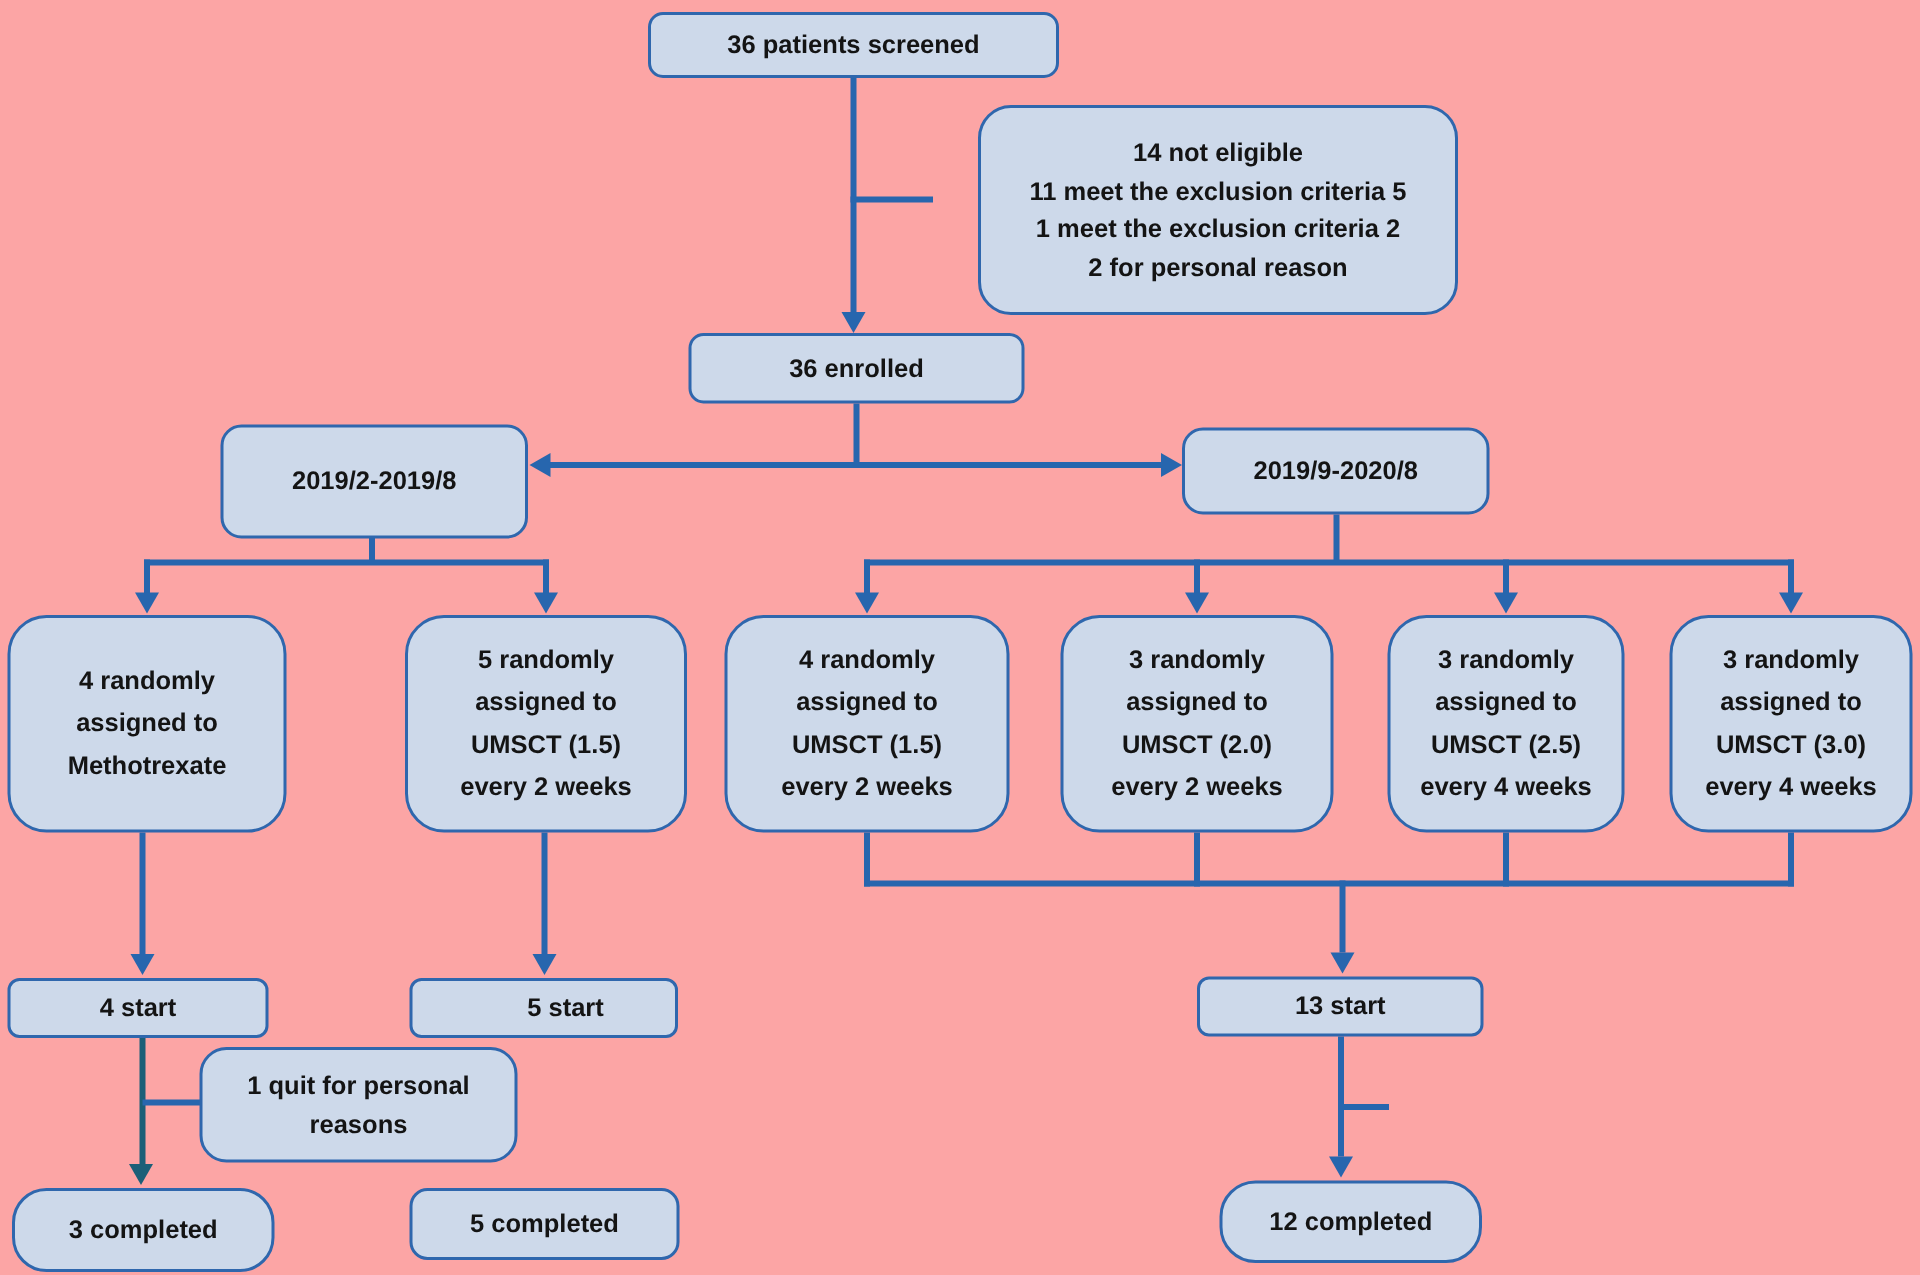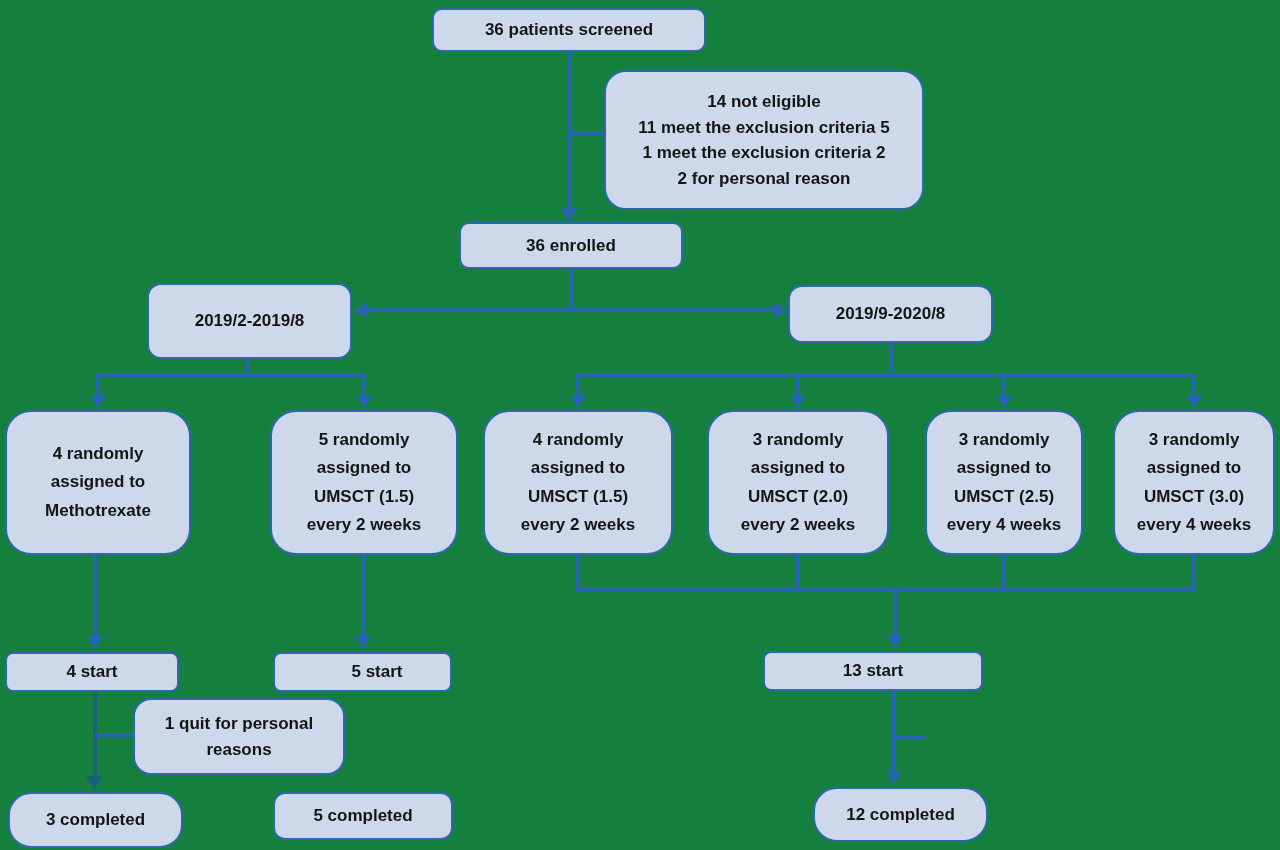--- a/index.html
+++ b/index.html
@@ -1,17 +1,17 @@
 <!DOCTYPE html>
 <html><head>
 <meta charset="utf-8">
 <style>
   html,body{margin:0;padding:0;background:#ffffff;}
   #stage{
-    position:relative;width:1280px;height:850px;background:#15803d;overflow:hidden;
+    position:relative;width:1280px;height:850px;background:#fca5a5;overflow:hidden;
     font-family:"Liberation Sans", sans-serif;
   }
   .node{
     position:absolute;box-sizing:border-box;
     background:#cdd9ea;border:2.5px solid #2f67ad;
     display:flex;align-items:center;justify-content:center;
     text-align:center;white-space:pre-line;
     font-weight:bold;color:#141414;font-size:17px;line-height:1.5;
   }
   .node-lg{line-height:1.65;}
@@ -82,21 +82,21 @@
     <div class="ad dark" style="left:86px;top:776px;"></div>
     <div class="hl" style="left:95px;top:733px;width:40px;"></div>
 
     <div class="vl" style="left:892px;top:691px;height:80px;"></div>
     <div class="ad" style="left:886px;top:771px;"></div>
     <div class="hl" style="left:894px;top:736px;width:32px;"></div>
   </div>
 
   <div class="node" style="left:432px;top:8px;width:274px;height:44px;border-radius:10px;">36 patients screened</div>
 
-  <div class="node" style="left:604px;top:70px;width:320px;height:140px;border-radius:22px;">14 not eligible
+  <div class="node" style="left:652px;top:70px;width:320px;height:140px;border-radius:22px;">14 not eligible
 11 meet the exclusion criteria 5
 1 meet the exclusion criteria 2
 2 for personal reason</div>
 
   <div class="node" style="left:459px;top:222px;width:224px;height:47px;border-radius:10px;">36 enrolled</div>
 
   <div class="node" style="left:147px;top:283px;width:205px;height:76px;border-radius:14px;">2019/2-2019/8</div>
 
   <div class="node" style="left:788px;top:285px;width:205px;height:58px;border-radius:14px;">2019/9-2020/8</div>
 
@@ -126,21 +126,21 @@
 
   <div class="node node-lg" style="left:1113px;top:410px;width:162px;height:145px;border-radius:26px;">3 randomly
 assigned to
 UMSCT (3.0)
 every 4 weeks</div>
 
   <div class="node" style="left:5px;top:652px;width:174px;height:40px;border-radius:8px;text-align:center;">4 start</div>
 
   <div class="node" style="left:273px;top:652px;width:179px;height:40px;border-radius:8px;padding-left:29px;">5 start</div>
 
-  <div class="node" style="left:763px;top:651px;width:220px;height:40px;border-radius:8px;">13 start</div>
+  <div class="node" style="left:798px;top:651px;width:191px;height:40px;border-radius:8px;">13 start</div>
 
   <div class="node" style="left:133px;top:698px;width:212px;height:77px;border-radius:18px;">1 quit for personal
 reasons</div>
 
 
   <div class="node" style="left:8px;top:792px;width:175px;height:56px;border-radius:23px;">3 completed</div>
 
   <div class="node" style="left:273px;top:792px;width:180px;height:48px;border-radius:12px;">5 completed</div>
 
   <div class="node" style="left:813px;top:787px;width:175px;height:55px;border-radius:24px;">12 completed</div>

